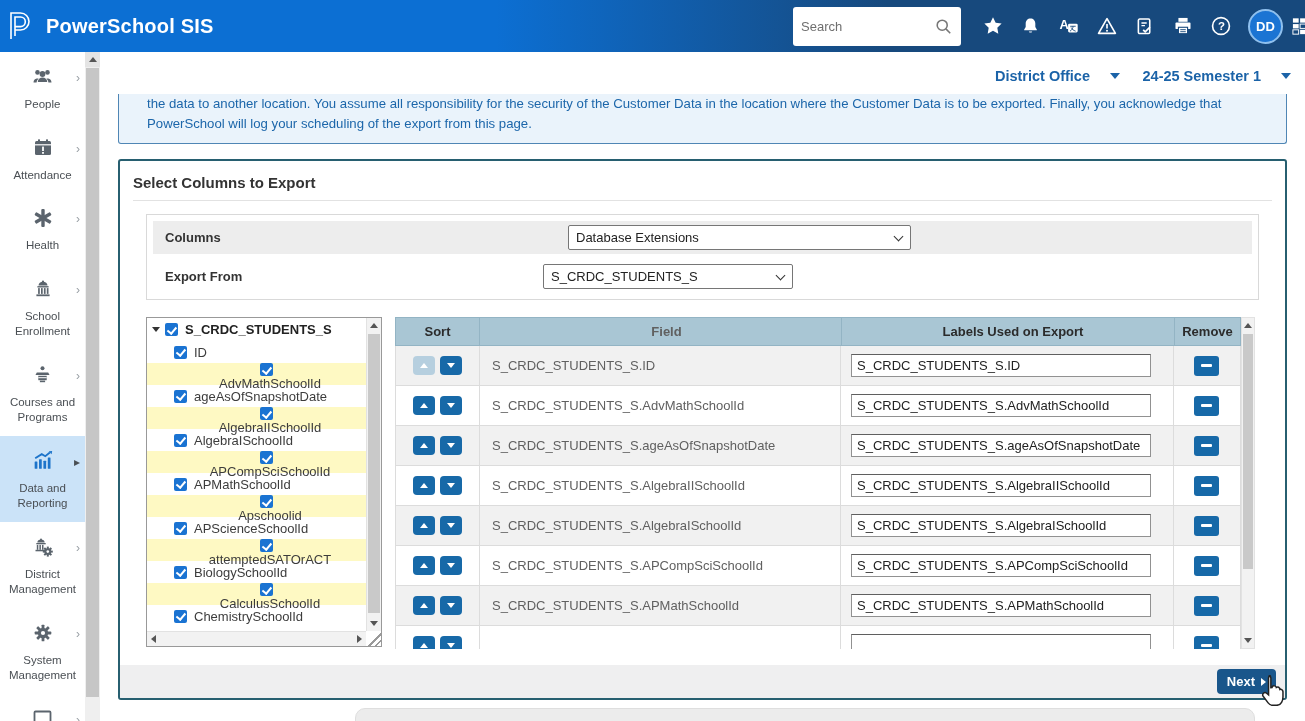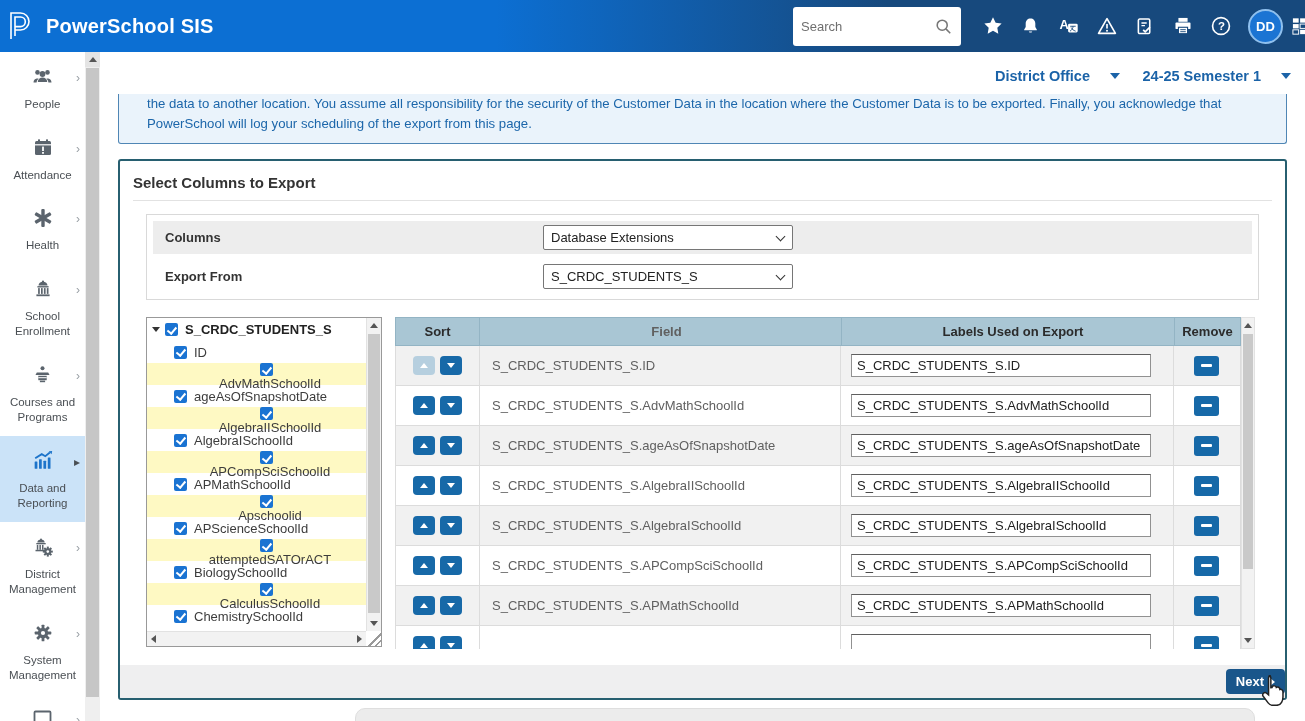--- a/index.html
+++ b/index.html
@@ -53,21 +53,21 @@
   .panel-title { margin:13px 13px 0; padding-bottom:9px; border-bottom:1px solid #e2e2e2;
     font-size:15px; font-weight:bold; color:#333; }
 
   .filter-box { margin:13px 26px 0; border:1px solid #d9d9d9; padding:6px; }
   .frow { height:33px; display:flex; align-items:center; padding-left:12px; }
   .frow.gray { background:#ededed; }
   .frow + .frow { margin-top:6px; }
   .frow .flabel { width:378px; font-weight:bold; font-size:13px; color:#333; }
   .fake-select { position:relative; height:25px; border:1px solid #767676; border-radius:2px; background:#fff;
     font-size:13px; color:#222; display:flex; align-items:center; padding:0 24px 0 7px; cursor:pointer; }
-  .w-cat { width:250px; }
+  .w-cat { width:343px;margin-left:25px; }
   .w-exp { width:250px; }
   .sel-chev { position:absolute; right:8px; top:7px; width:7px; height:7px;
     border-right:1.6px solid #333; border-bottom:1.6px solid #333; transform:rotate(45deg); }
 
   .cols-area { margin:17px 0 0 26px; display:flex; }
 
   
   .tree-box { width:236px; height:330px; border:1px solid #999; position:relative; overflow:hidden; background:#fff; font-size:13px; }
   .tree-scrollable { position:absolute; left:0; top:0; right:15px; bottom:15px; overflow:hidden; }
   .tree-root-row { height:23px; display:flex; align-items:center; padding-left:5px; font-weight:bold; color:#222; cursor:pointer; }
@@ -114,21 +114,21 @@
   .sbtn .wu { width:0;height:0;border-left:4px solid transparent;border-right:4px solid transparent;border-bottom:5px solid #fff; }
   .sbtn .wd { width:0;height:0;border-left:4px solid transparent;border-right:4px solid transparent;border-top:5px solid #fff; }
   .rbtn { width:25px; height:20px; border-radius:3px; background:#1769a8; display:flex; align-items:center; justify-content:center; cursor:pointer; }
   .minus { width:11px; height:2.5px; background:#fff; border-radius:1px; }
   .table-vscroll { position:absolute; right:0; top:0; bottom:0; width:14px; background:#f2f2f2; border:1px solid #e2e2e2; }
   .table-vscroll .sarrow { height:15px; display:flex; align-items:center; justify-content:center; cursor:pointer; }
   .table-vscroll .sarrow.bot { position:absolute; bottom:0; left:0; right:0; }
   .table-vscroll .thumb { position:absolute; top:16px; height:235px; left:1px; right:1px; background:#c9c9c9; }
 
   .panel-footer { position:absolute; left:0; right:0; bottom:0; height:33px; background:#efeff0;
-    display:flex; align-items:center; justify-content:flex-end; }
+    display:flex; align-items:center; justify-content:flex-end; padding-right:9px; }
   .next-btn { background:#19568b; color:#fff; font-weight:bold; font-size:13px; border:none; border-radius:4px;
     padding:5px 10px; display:flex; align-items:center; gap:6px; cursor:pointer; font-family:inherit; }
   .next-tri { width:0; height:0; border-top:4px solid transparent; border-bottom:4px solid transparent; border-left:5px solid #fff; }
 
   .below-bar { position:absolute; left:255px; top:656px; width:900px; height:22px; background:#ececec;
     border:1px solid #dedede; border-radius:10px 10px 0 0; }
 
   .cursor { position:absolute; left:1258px; top:674px; z-index:99; pointer-events:none; }
 </style>
 </head>

